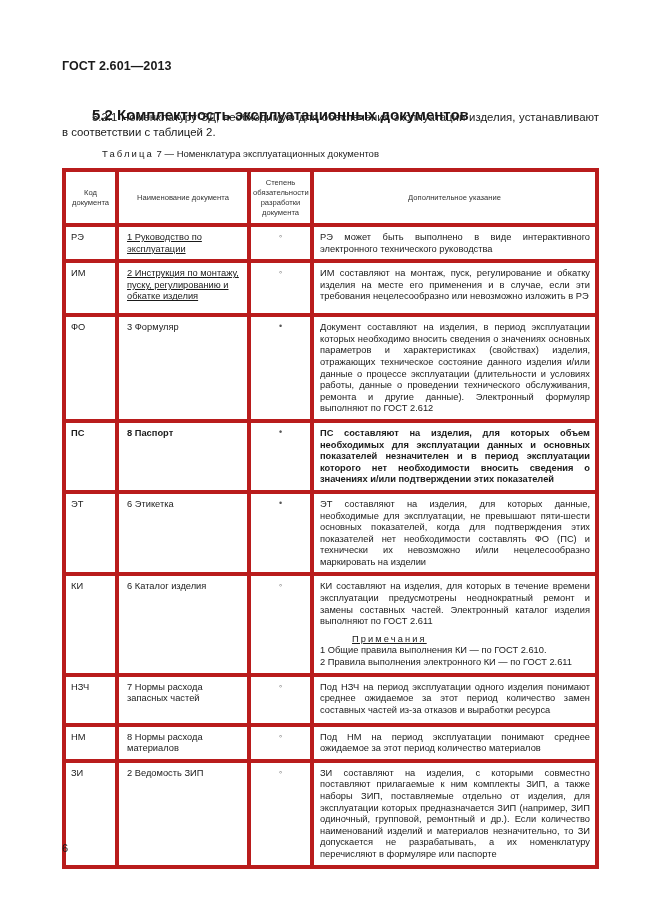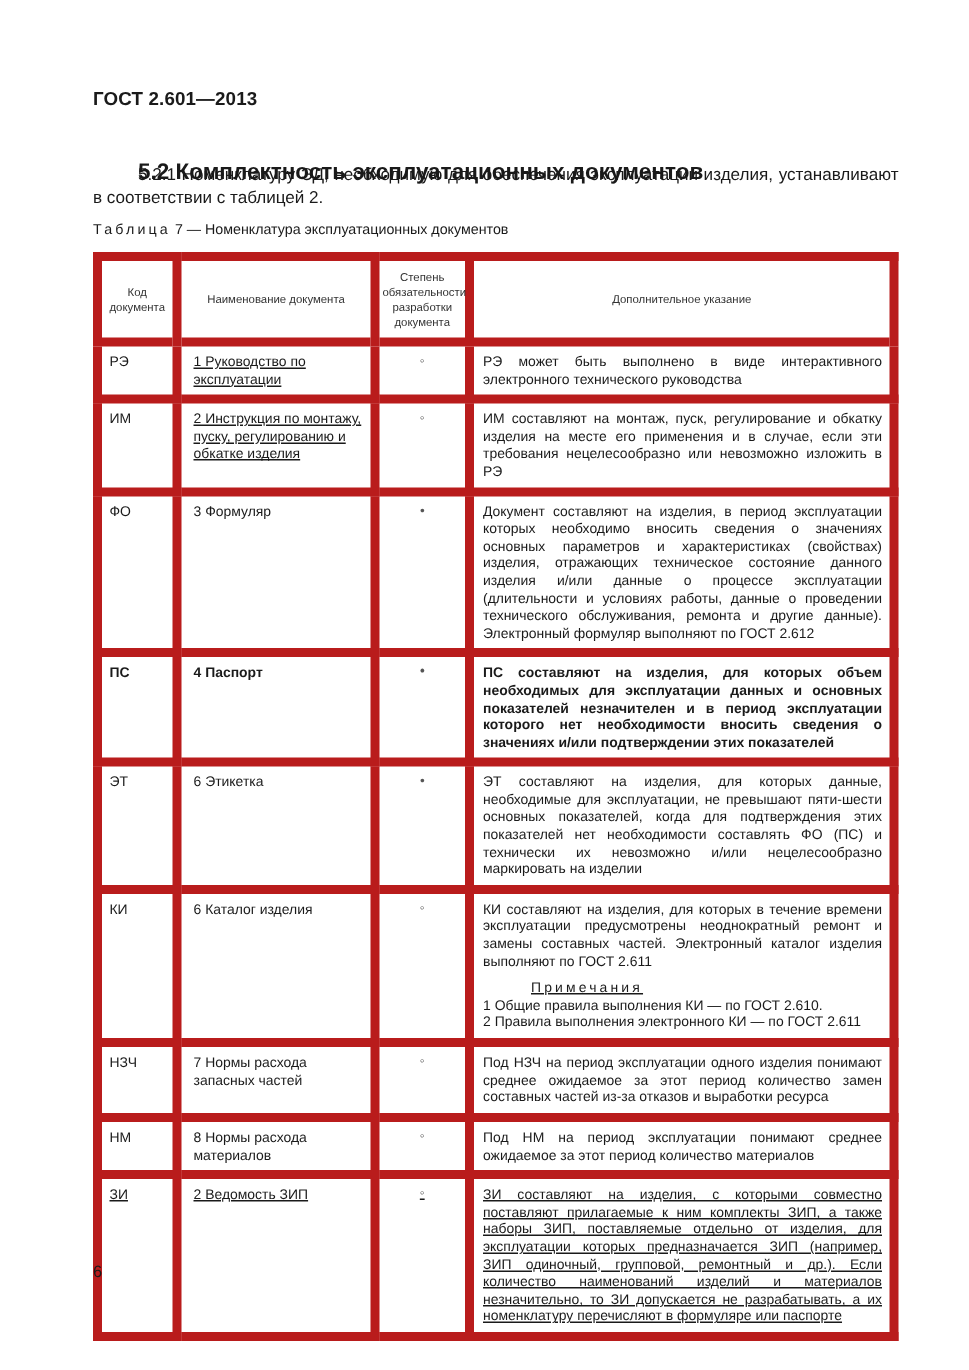--- a/index.html
+++ b/index.html
@@ -3,24 +3,24 @@
 <meta charset="utf-8">
 <style>
   html, body { margin: 0; padding: 0; background: #ffffff; }
   body { width: 646px; height: 913px; position: relative; overflow: hidden;
          font-family: "Liberation Sans", "DejaVu Sans", sans-serif; color: #1a1a1a; }
   .doc-id { position: absolute; left: 62px; top: 59px; font-size: 12.5px; font-weight: bold; letter-spacing: 0.1px; }
   .section-title { position: absolute; left: 92px; top: 106px; font-size: 15px; font-weight: bold; }
   .para { position: absolute; left: 62px; top: 110px; width: 537px; font-size: 11.4px; line-height: 14.5px;
           text-indent: 30px; text-align: justify; }
   .table-caption { position: absolute; left: 62px; top: 148px; font-size: 9.5px; }
-  .table-caption .spaced { letter-spacing: 2.1px; }
+  .table-caption .spaced { letter-spacing: 2.1px; margin-left: 40px; }
   table.nomen { position: absolute; left: 62px; top: 168px; width: 537px; border-collapse: collapse;
                 table-layout: fixed; font-size: 9.3px; line-height: 11.6px; }
-  table.nomen td, table.nomen th { border: 6px solid #b91c1c; vertical-align: top; padding: 0; }
+  table.nomen td, table.nomen th { border: 4px solid #b91c1c; vertical-align: top; padding: 0; }
   table.nomen th { font-weight: normal; font-size: 7.6px; line-height: 10px; color: #333;
                    vertical-align: middle; text-align: center; height: 51px; border-bottom: 3px double #222; }
   .c1 { width: 53px; } .c2 { width: 132px; } .c3 { width: 63px; } .c4 { width: auto; }
   td.code { padding: 5px 0 0 5px !important; }
   td.name { padding: 5px 6px 0 8px !important; }
   td.mark { text-align: center; padding-top: 4px !important; font-size: 9px; color: #555; }
   td.note { padding: 5px 5px 4px 6px !important; text-align: justify; }
   .notes-title { letter-spacing: 2.1px; margin-top: 6px; padding-left: 32px; text-decoration: underline; }
   .notes-line { text-align: left; }
   .page-num { position: absolute; left: 62px; top: 842px; font-size: 11px; }
@@ -64,21 +64,21 @@
       <td class="note">ИМ составляют на монтаж, пуск, регулирование и обкатку изделия на месте его применения и в случае, если эти требования нецелесообразно или невозможно изложить в РЭ</td>
     </tr>
     <tr style="height:102px;">
       <td class="code">ФО</td>
       <td class="name">3 Формуляр</td>
       <td class="mark">•</td>
       <td class="note">Документ составляют на изделия, в период эксплуатации которых необходимо вносить сведения о значениях основных параметров и характеристиках (свойствах) изделия, отражающих техническое состояние данного изделия и/или данные о процессе эксплуатации (длительности и условиях работы, данные о проведении технического обслуживания, ремонта и другие данные). Электронный формуляр выполняют по ГОСТ 2.612</td>
     </tr>
     <tr style="height:68px;font-weight:bold;">
       <td class="code">ПС</td>
-      <td class="name">4 Паспорт</td>
+      <td class="name">8 Паспорт</td>
       <td class="mark">•</td>
       <td class="note">ПС составляют на изделия, для которых объем необходимых для эксплуатации данных и основных показателей незначителен и в период эксплуатации которого нет необходимости вносить сведения о значениях и/или подтверждении этих показателей</td>
     </tr>
     <tr style="height:78px;">
       <td class="code">ЭТ</td>
       <td class="name">6 Этикетка</td>
       <td class="mark">•</td>
       <td class="note">ЭТ составляют на изделия, для которых данные, необходимые для эксплуатации, не превышают пяти-шести основных показателей, когда для подтверждения этих показателей нет необходимости составлять ФО (ПС) и технически их невозможно и/или нецелесообразно маркировать на изделии</td>
     </tr>
     <tr style="height:94px;">
@@ -97,21 +97,21 @@
       <td class="name">7 Нормы расхода запасных частей</td>
       <td class="mark">◦</td>
       <td class="note">Под НЗЧ на период эксплуатации одного изделия понимают среднее ожидаемое за этот период количество замен составных частей из-за отказов и выработки ресурса</td>
     </tr>
     <tr style="height:33px;">
       <td class="code">НМ</td>
       <td class="name">8 Нормы расхода материалов</td>
       <td class="mark">◦</td>
       <td class="note">Под НМ на период эксплуатации понимают среднее ожидаемое за этот период количество материалов</td>
     </tr>
-    <tr style="height:104px;text-decoration:underline;">
+    <tr style="height:104px;">
       <td class="code">ЗИ</td>
       <td class="name">2 Ведомость ЗИП</td>
       <td class="mark">◦</td>
       <td class="note">ЗИ составляют на изделия, с которыми совместно поставляют прилагаемые к ним комплекты ЗИП, а также наборы ЗИП, поставляемые отдельно от изделия, для эксплуатации которых предназначается ЗИП (например, ЗИП одиночный, групповой, ремонтный и др.). Если количество наименований изделий и материалов незначительно, то ЗИ допускается не разрабатывать, а их номенклатуру перечисляют в формуляре или паспорте</td>
     </tr>
   </tbody>
 </table>
 
 <div class="page-num">6</div>
 

